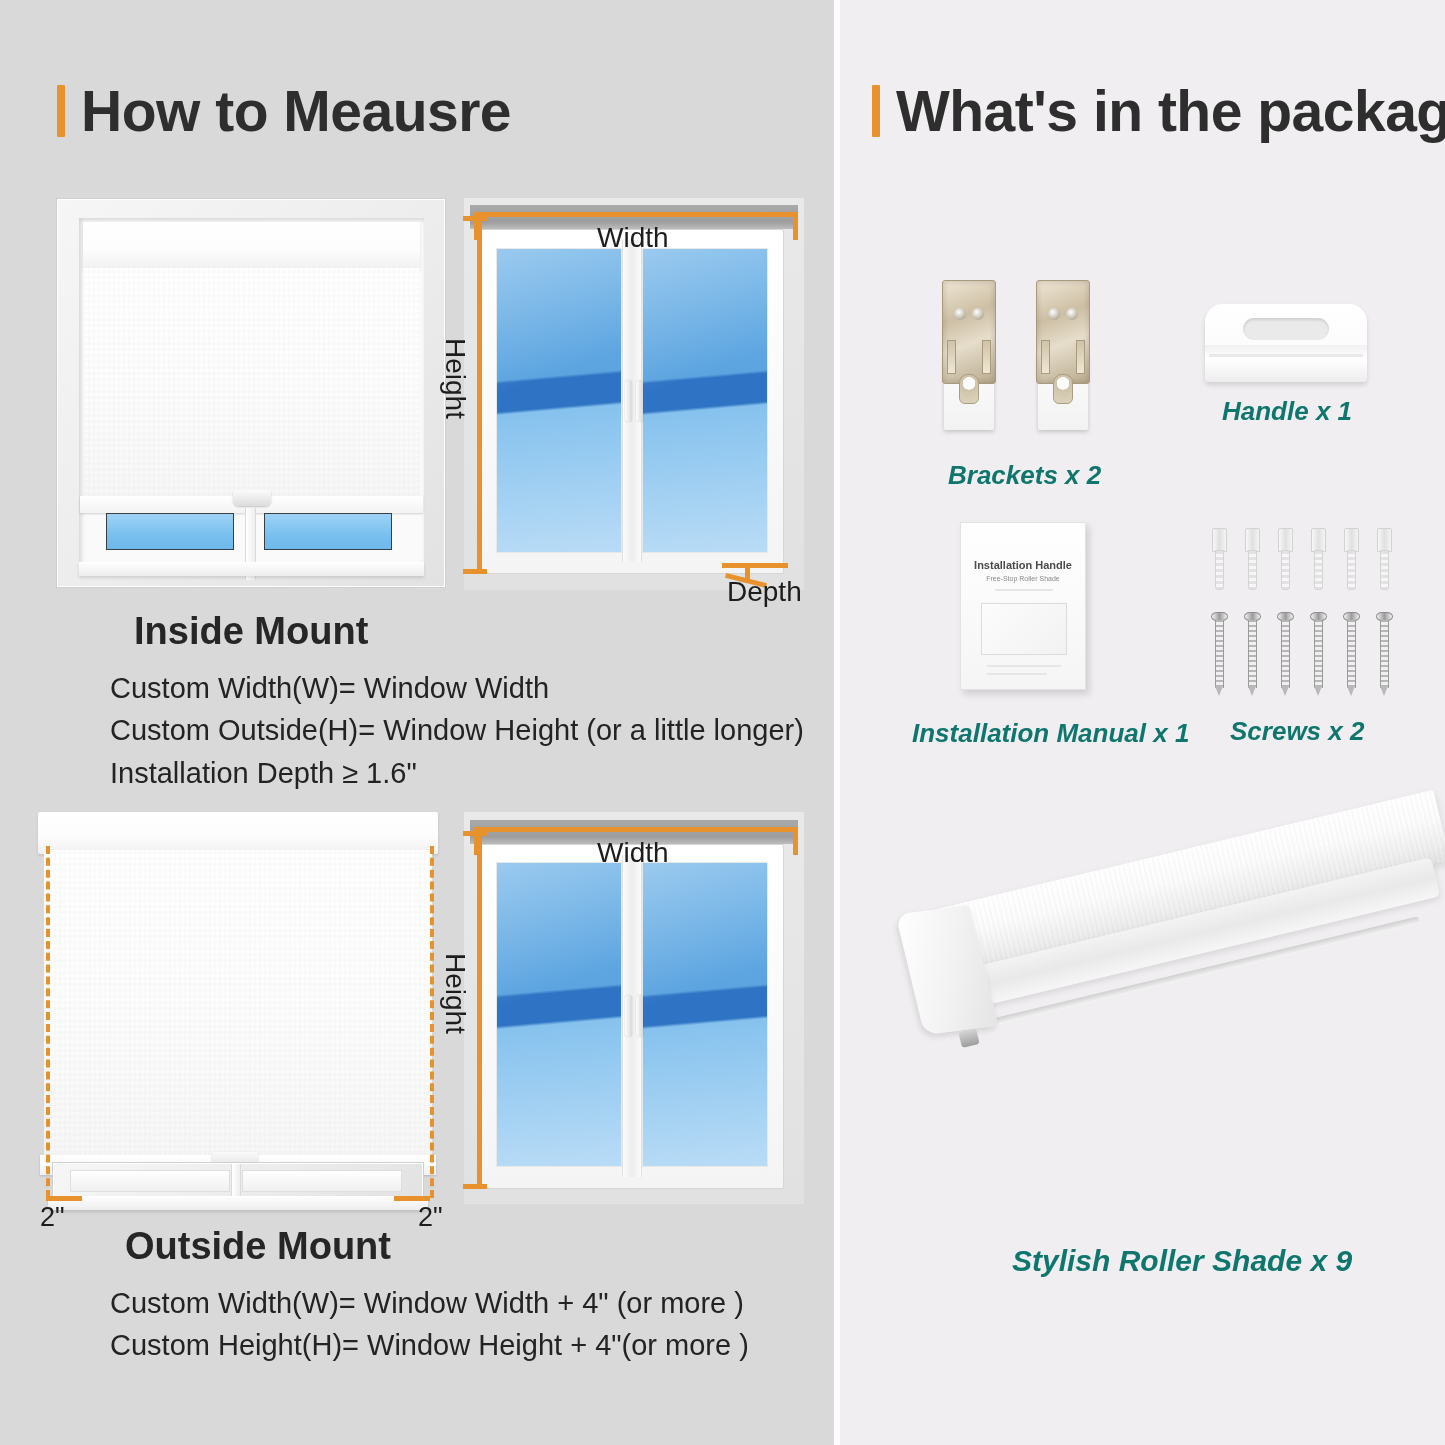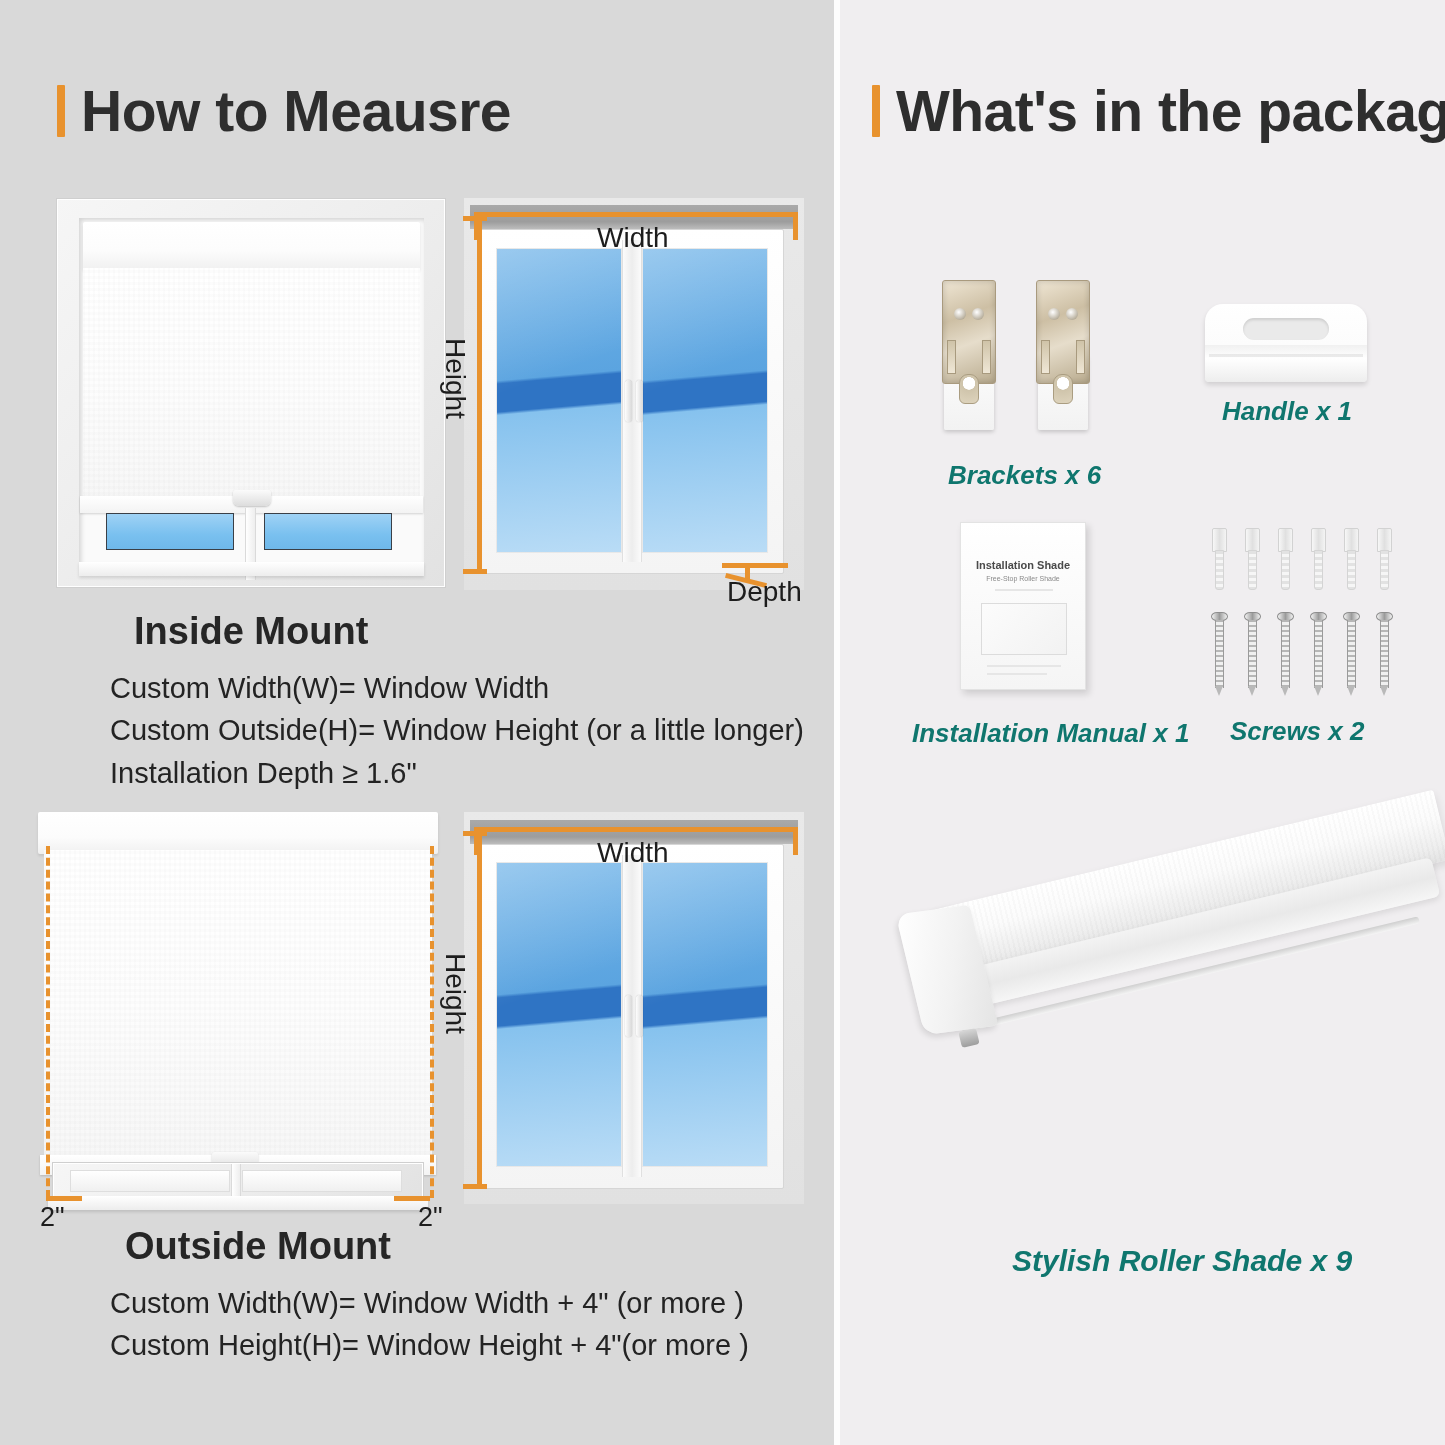--- a/index.html
+++ b/index.html
@@ -546,31 +546,31 @@
     </div>
     <div class="bracket" style="left:1032px; top:278px;">
       <div class="bplate"></div>
       <div class="bmetal"></div>
       <div class="bhole" style="left:16px; top:30px;"></div>
       <div class="bhole" style="left:34px; top:30px;"></div>
       <div class="bslot" style="left:9px; top:62px;"></div>
       <div class="bslot" style="left:44px; top:62px;"></div>
       <div class="bkey"></div>
     </div>
-    <div class="pkg-label" style="left:948px; top:460px;">Brackets x 6</div>
+    <div class="pkg-label" style="left:948px; top:460px;">Brackets x 2</div>
   </div>
 
   <div>
     <div class="handle-piece" style="left:1205px; top:304px;"></div>
     <div class="pkg-label" style="left:1222px; top:396px;">Handle x 1</div>
   </div>
 
   <div>
     <div class="manual" style="left:960px; top:522px;">
-      <div class="m-title">Installation Shade</div>
+      <div class="m-title">Installation Handle</div>
       <div class="m-sub">Free-Stop Roller Shade</div>
       <div class="m-line" style="left:34px; top:66px; width:58px;"></div>
       <div class="m-box"></div>
       <div class="m-line" style="left:26px; top:142px; width:74px;"></div>
       <div class="m-line" style="left:26px; top:150px; width:60px;"></div>
     </div>
     <div class="pkg-label" style="left:912px; top:718px;">Installation Manual x 1</div>
   </div>
 
   <div>

